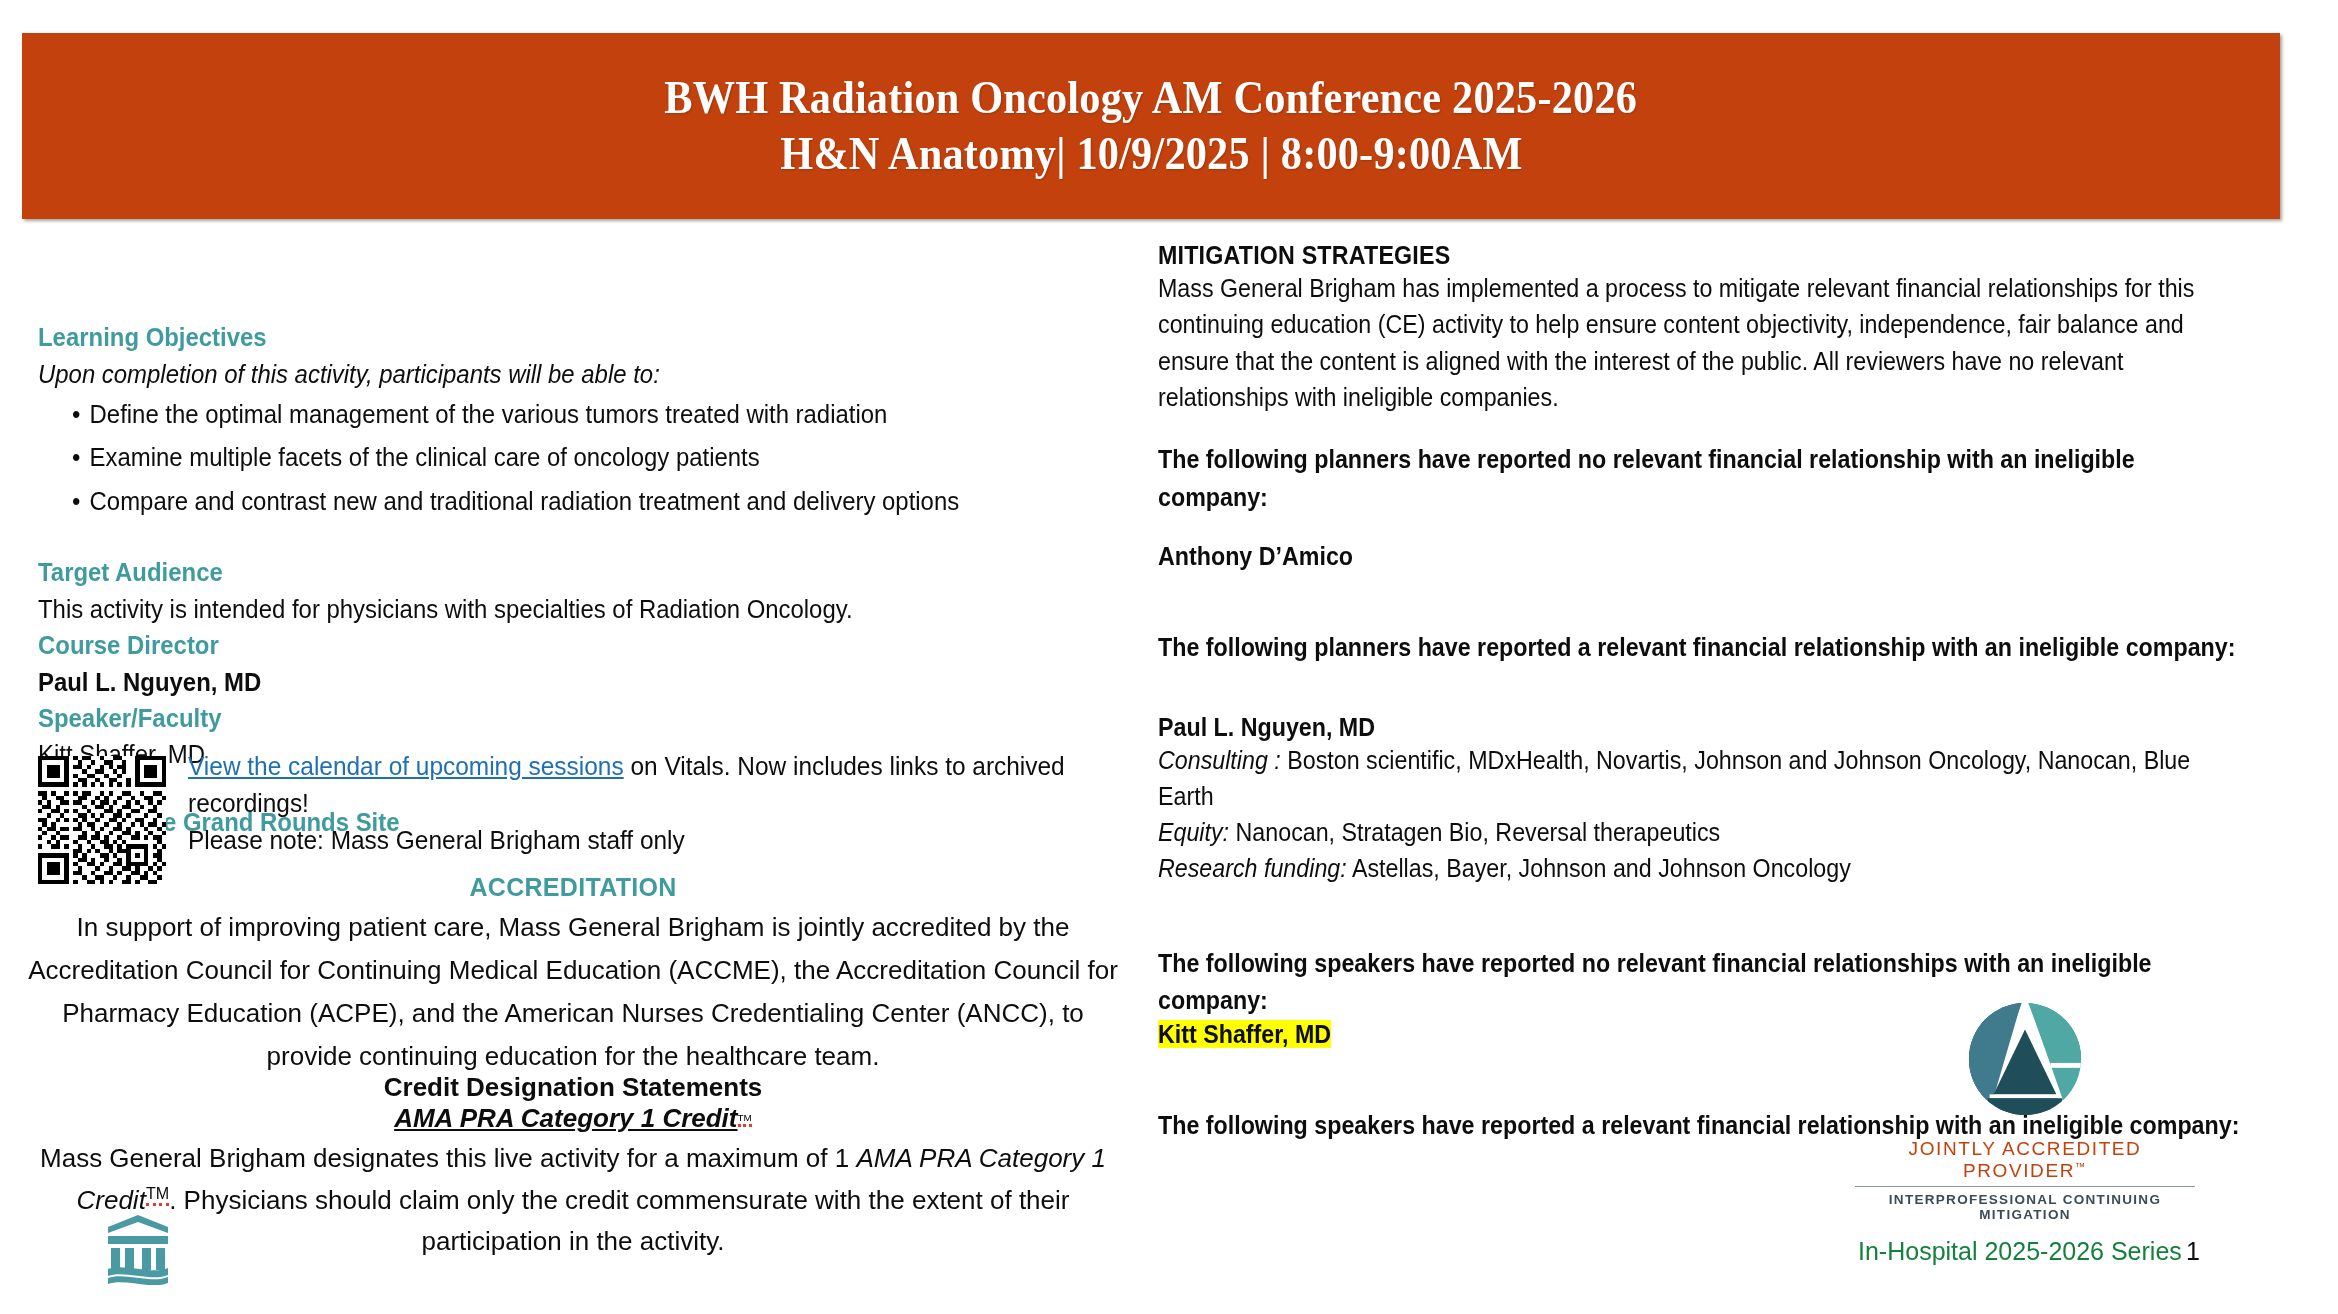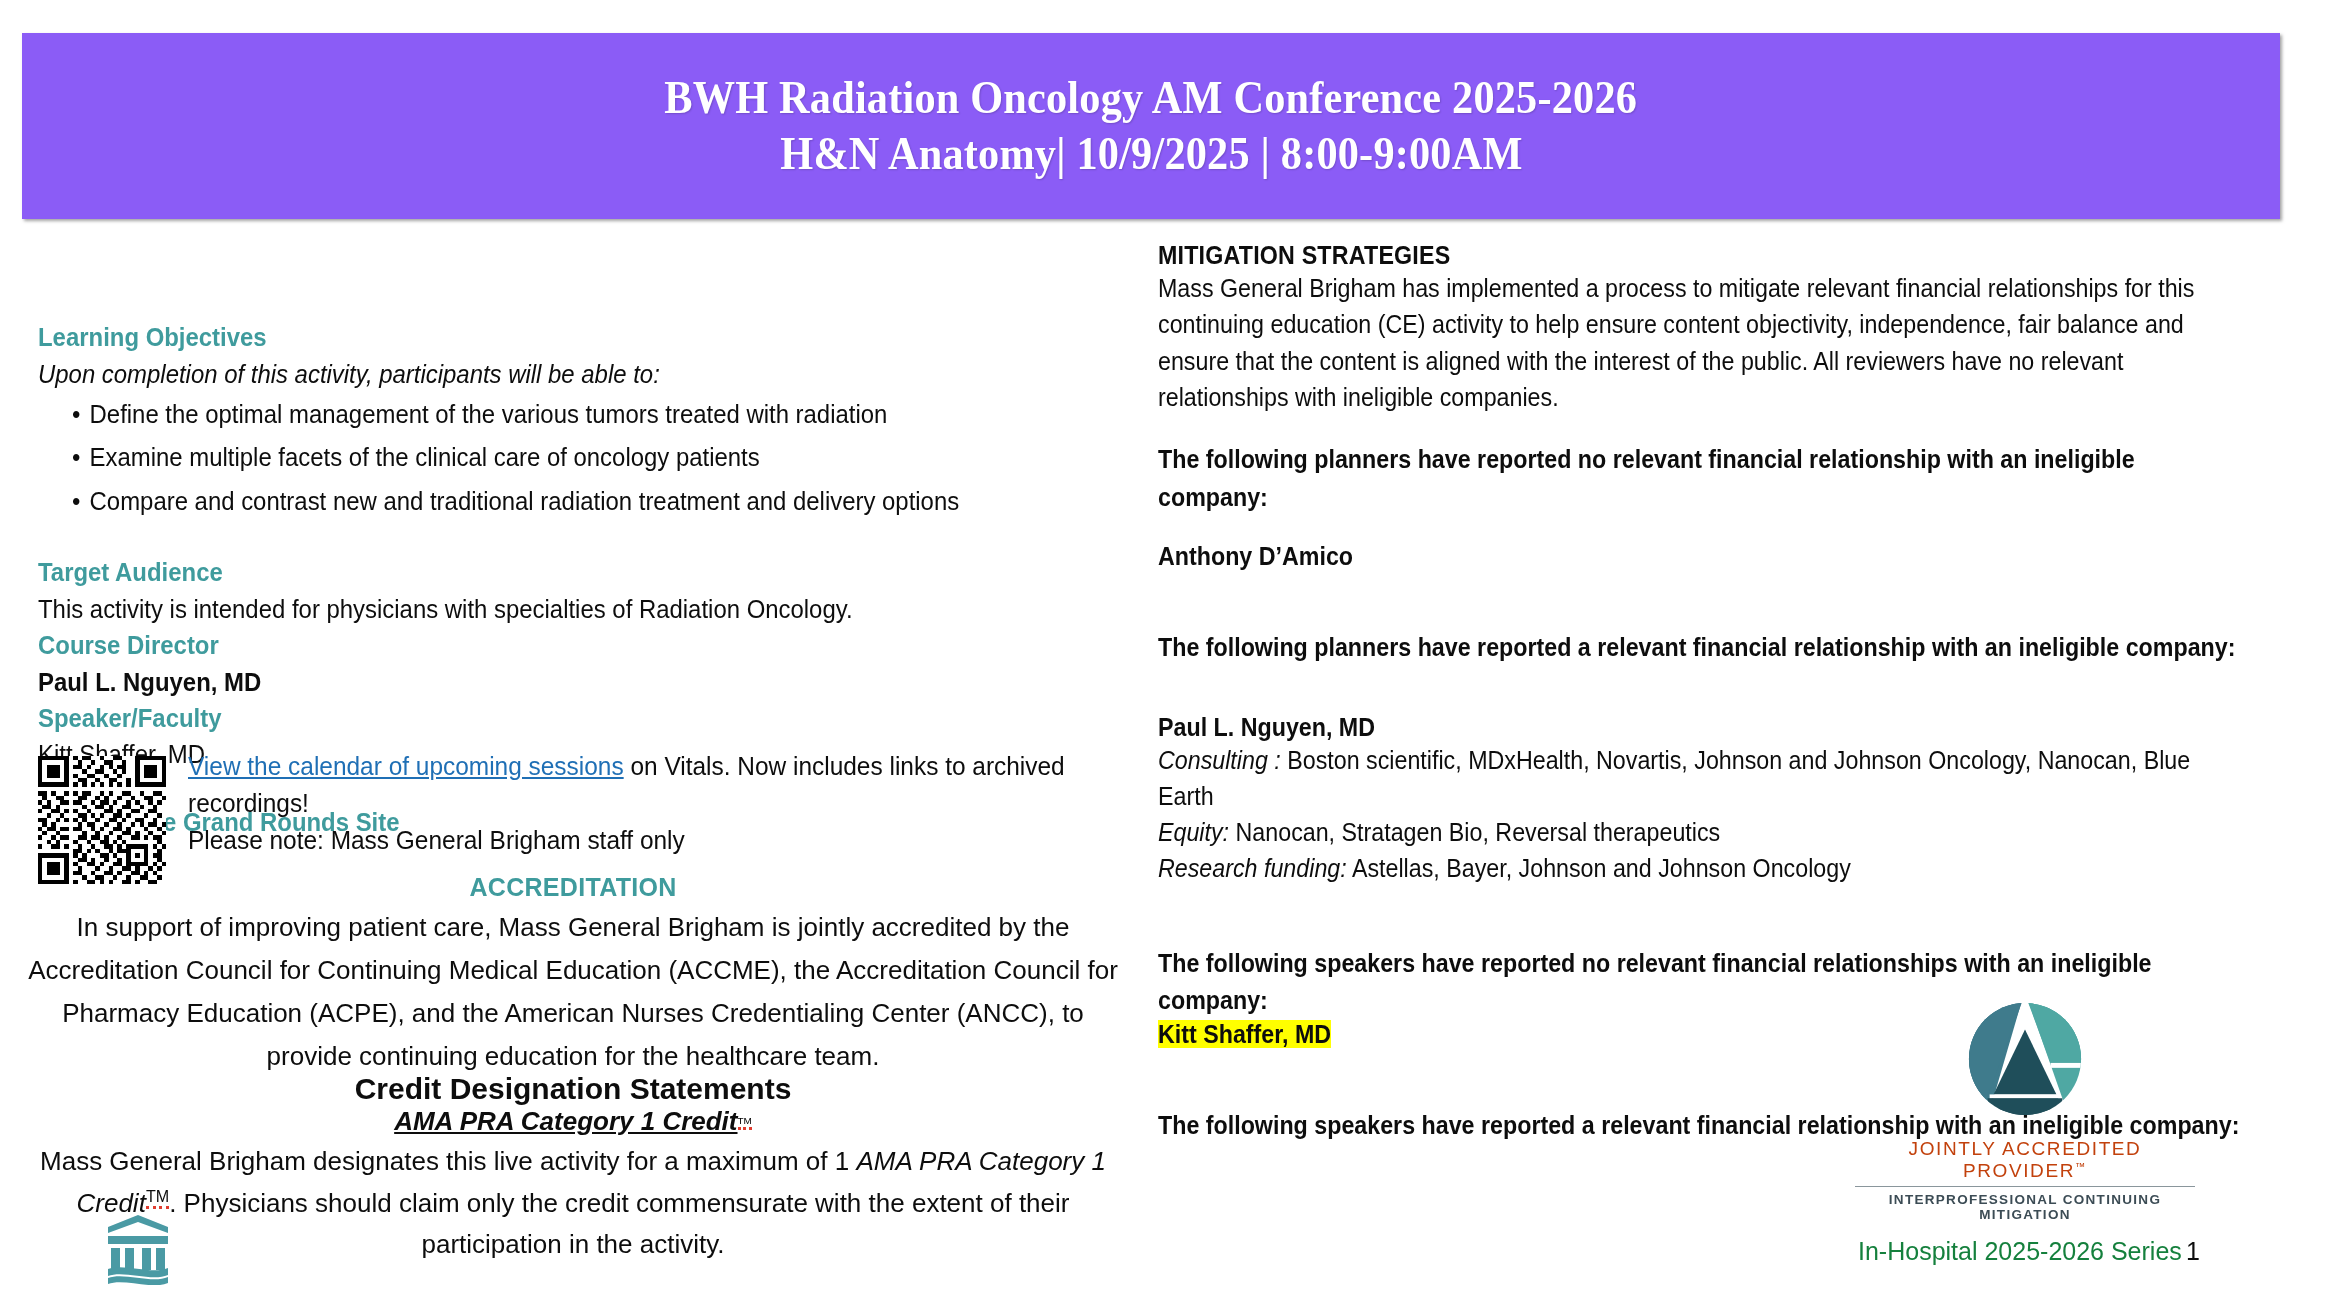--- a/index.html
+++ b/index.html
@@ -13,21 +13,21 @@
     position: relative;
     width: 2338px; height: 1314px;
     background: #ffffff;
   }
 
   
   .header-bar {
     position: absolute;
     left: 22px; top: 33px;
     width: 2258px; height: 186px;
-    background: #8b5cf6;
+    background: #c2410c;
     box-shadow: 2px 2px 3px rgba(90,90,90,0.55);
     display: flex; flex-direction: column;
     align-items: center; justify-content: center;
   }
   .header-line {
     color: #ffffff;
     font-family: "Liberation Serif", serif;
     font-weight: bold;
     font-size: 46px;
     line-height: 1.22;
@@ -157,21 +157,21 @@
     font-size: 26px;
     line-height: 1.66;
     margin-top: 4px;
   }
   .credit-wrap {
     position: absolute;
     left: 28px; top: 1072px;
     width: 1090px;
     text-align: center;
   }
-  .credit-title { font-weight: bold; font-size: 30px; color: #0d0d0d; }
+  .credit-title { font-weight: bold; font-size: 26px; color: #0d0d0d; }
   .credit-sub {
     font-weight: bold; font-style: italic; font-size: 26px;
     color: #0d0d0d; text-decoration: underline;
   }
   .credit-body {
     font-size: 26px; line-height: 1.6; color: #0d0d0d; margin-top: 4px;
   }
   sup.tm { font-size: 0.62em; vertical-align: super; }
   .squiggle {
     border-bottom: 3px dotted #e03c2f;

